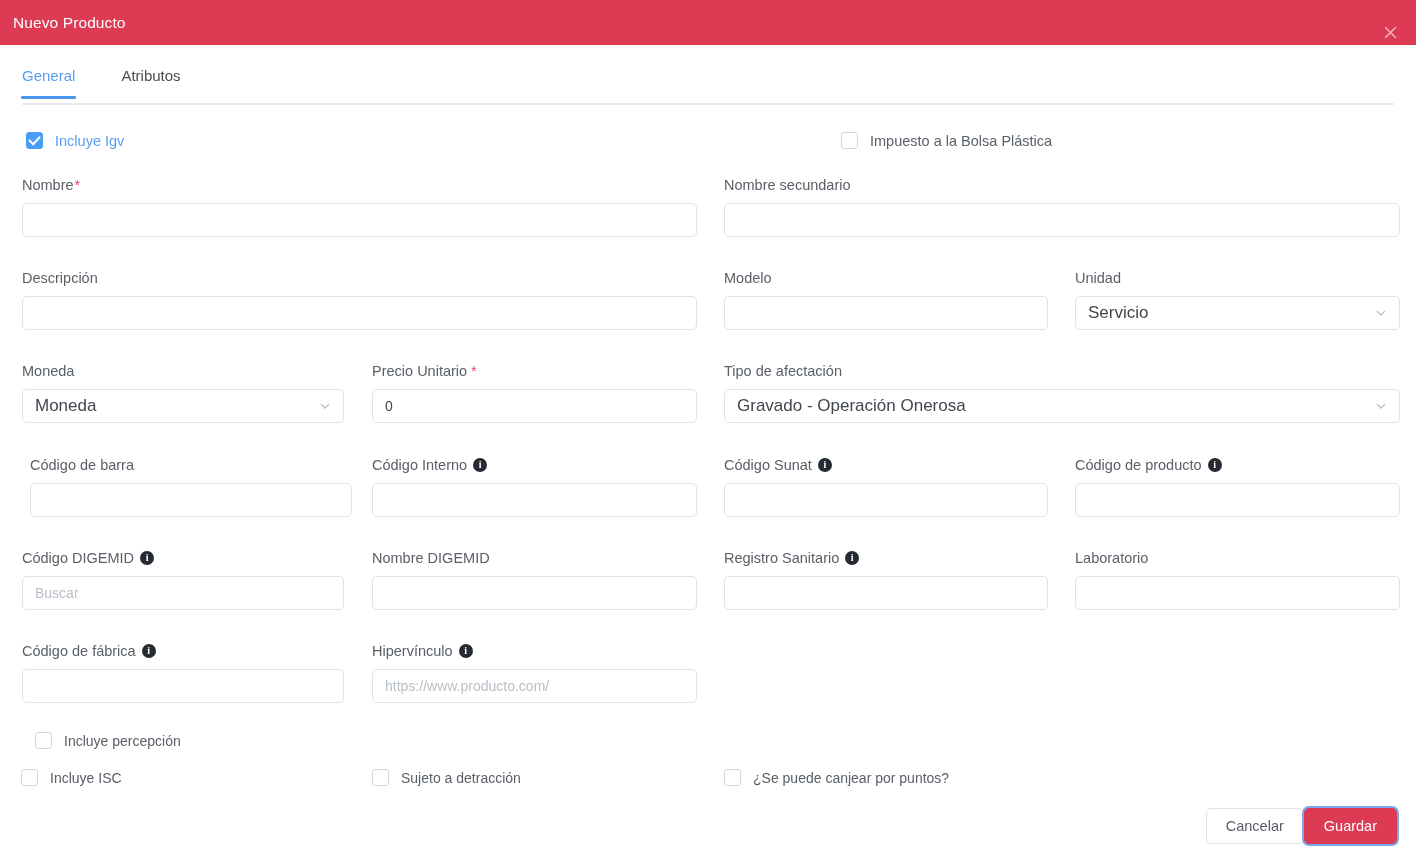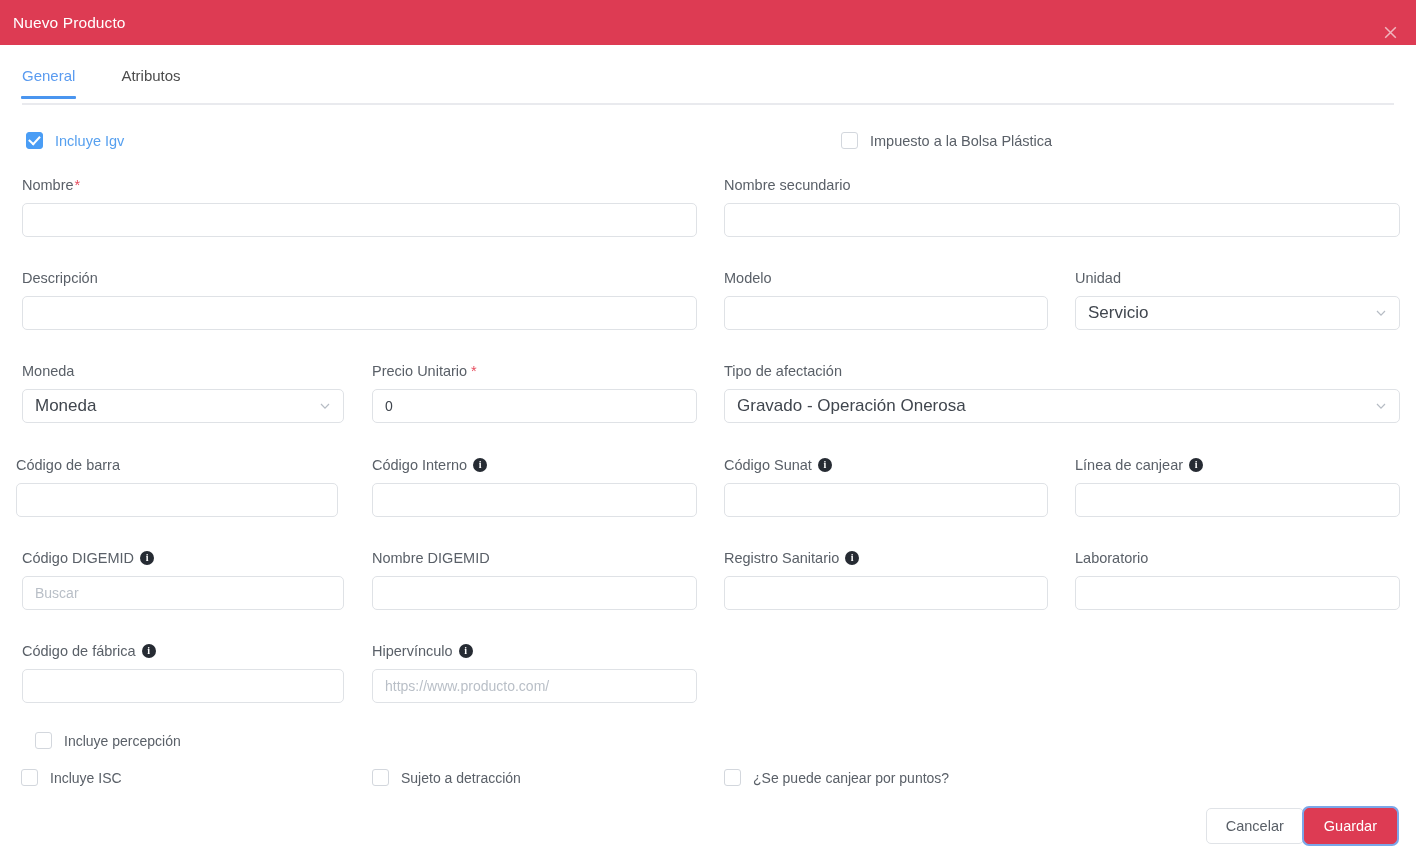--- a/index.html
+++ b/index.html
@@ -282,41 +282,41 @@
   <div class="row" style="left:724px; top:254px; width:676px;">
     <div class="field-label">Tipo de afectación</div>
     <div class="fake-select">
       <span class="sel-val">Gravado - Operación Onerosa</span>
       <svg class="chev" viewBox="0 0 12 12" aria-hidden="true">
         <path d="M2 4 L6 8.2 L10 4" stroke="currentColor" stroke-width="1.2" fill="none"></path>
       </svg>
     </div>
   </div>
 
-  <div class="row" style="left:16px; top:348px; width:322px;">
+  <div class="row" style="left:30px; top:348px; width:322px;">
     <div class="field-label">Código de barra</div>
     <input class="txt" type="text" placeholder="" style="">
   </div>
   <div class="row" style="left:372px; top:348px; width:325px;">
     <div class="field-label">
       <span>Código Interno</span>
       <span class="info-icon">i</span>
     </div>
     <input class="txt" type="text" placeholder="" style="">
   </div>
   <div class="row" style="left:724px; top:348px; width:324px;">
     <div class="field-label">
       <span>Código Sunat</span>
       <span class="info-icon">i</span>
     </div>
     <input class="txt" type="text" placeholder="" style="">
   </div>
   <div class="row" style="left:1075px; top:348px; width:325px;">
     <div class="field-label">
-      <span>Línea de canjear</span>
+      <span>Código de producto</span>
       <span class="info-icon">i</span>
     </div>
     <input class="txt" type="text" placeholder="" style="">
   </div>
 
   <div class="row" style="left:22px; top:441px; width:322px;">
     <div class="field-label">
       <span>Código DIGEMID</span>
       <span class="info-icon">i</span>
     </div>

